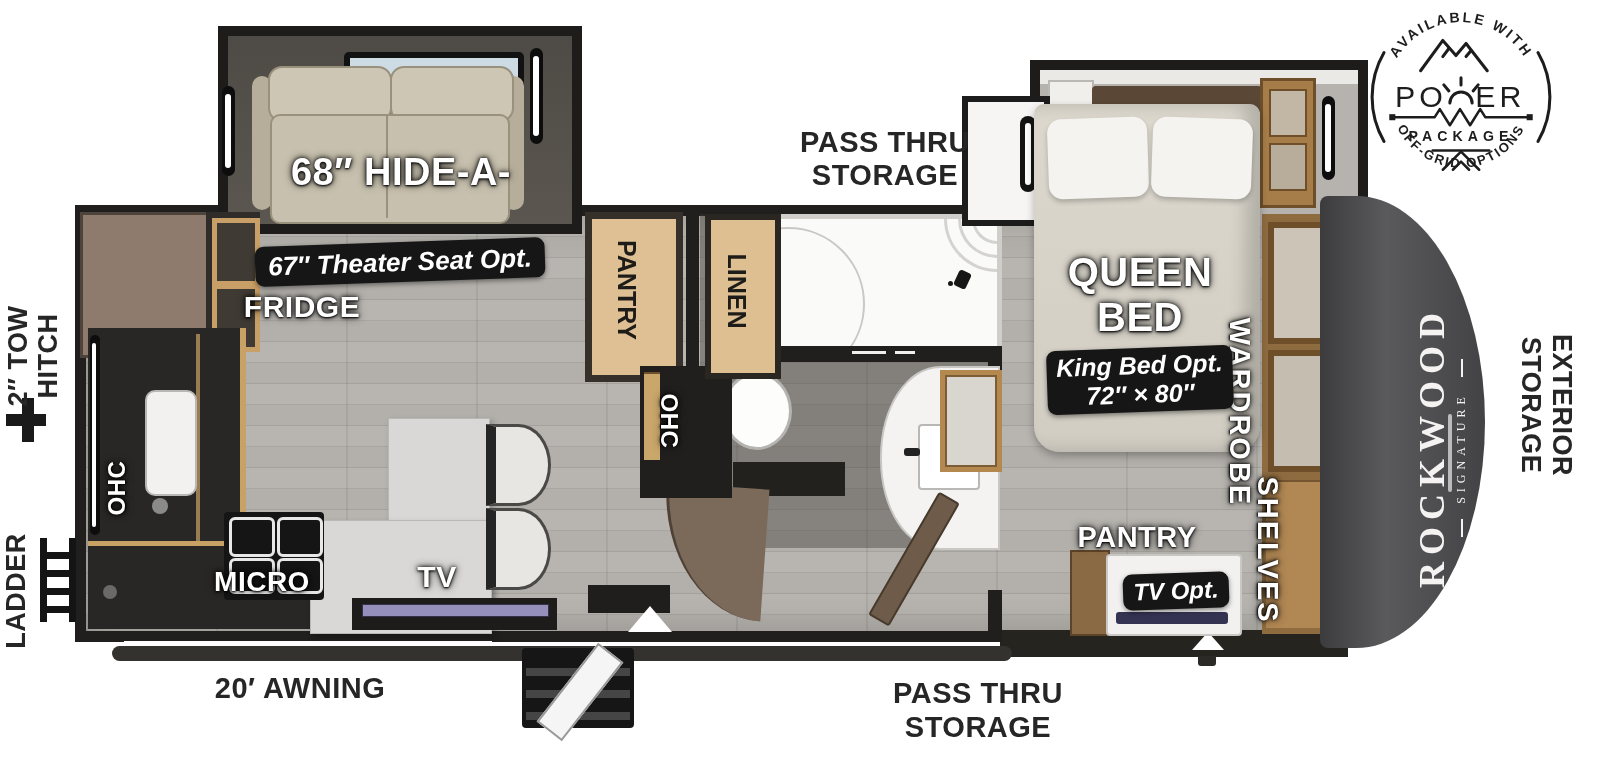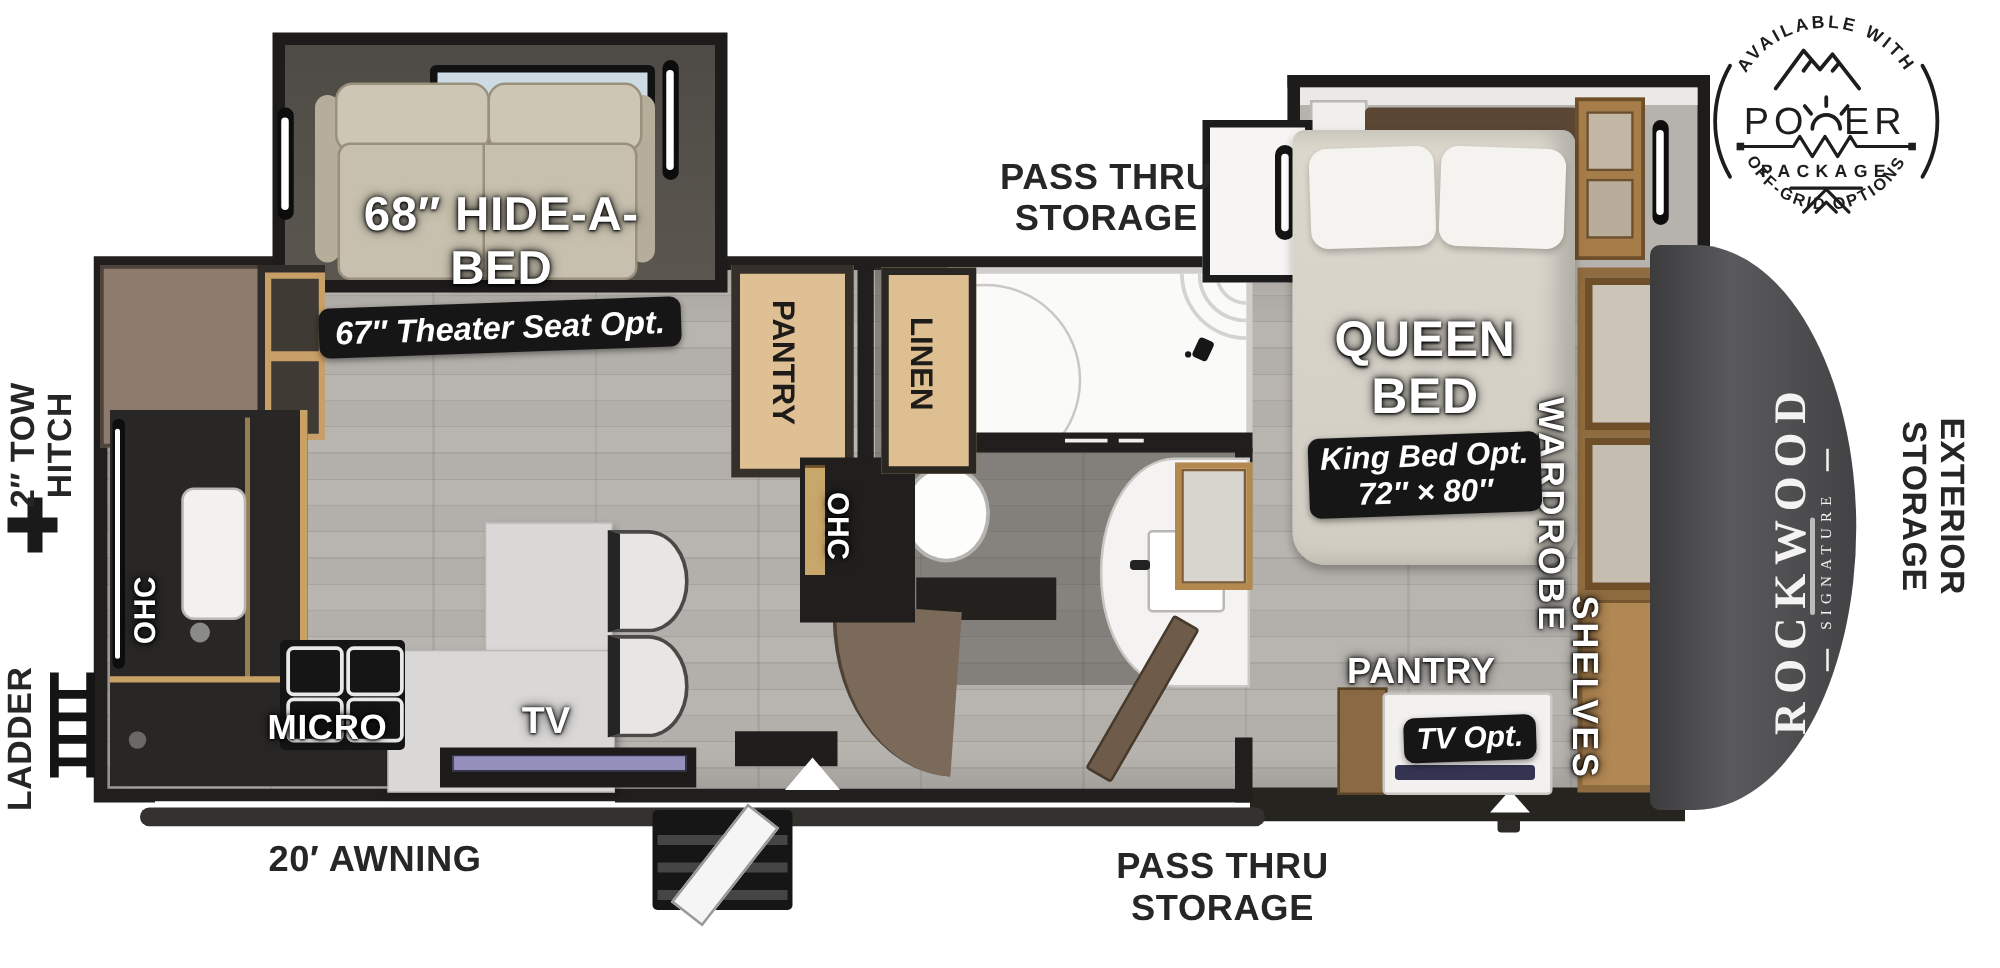--- a/index.html
+++ b/index.html
@@ -188,24 +188,24 @@
     <div class="a rn90" style="left:-15px;top:219px;width:280px;height:66px;text-align:center;color:#f4f3f1;">
       <div style="font-family:'Liberation Serif',serif;font-weight:bold;font-size:36px;letter-spacing:7px;line-height:40px;">ROCKWOOD</div>
       <div class="brand-sub" style="font-family:'Liberation Serif',serif;font-size:12px;letter-spacing:5px;line-height:18px;">
         <span>SIGNATURE</span>
       </div>
     </div>
   </div>
 
   <div class="lab w" style="left:286px;top:151px;width:230px;font-size:38px;z-index:8;">
     <div>68″ HIDE-A-</div>
-      <div>BED</div>
   </div>
   <div class="badge" style="left:255px;top:242px;width:290px;height:40px;font-size:26px;line-height:40px;transform:rotate(-2deg);z-index:9;">67″ Theater Seat Opt.</div>
 
+  <div class="lab w" style="left:222px;top:290px;width:160px;font-size:30px;z-index:8;">FRIDGE</div>
   <div class="lab w rn90" style="left:67px;top:474px;width:100px;height:28px;font-size:24px;line-height:28px;z-index:8;">OHC</div>
   <div class="lab w" style="left:192px;top:566px;width:140px;font-size:28px;z-index:8;">MICRO</div>
   <div class="lab w" style="left:397px;top:560px;width:80px;font-size:30px;z-index:8;">TV</div>
 
   <div class="lab r90" style="left:559px;top:276px;width:135px;height:28px;font-size:25px;line-height:28px;color:#1e1c18;z-index:8;">PANTRY</div>
   <div class="lab w r90" style="left:629px;top:407px;width:80px;height:28px;font-size:24px;line-height:28px;z-index:8;">OHC</div>
   <div class="lab r90" style="left:669px;top:278px;width:135px;height:26px;font-size:25px;line-height:26px;color:#1e1c18;z-index:8;">LINEN</div>
 
   <div class="lab w" style="left:1040px;top:250px;width:200px;font-size:40px;z-index:8;">QUEEN BED</div>
   <div class="badge" style="left:1047px;top:348px;width:186px;height:64px;font-size:25px;line-height:29px;padding-top:3px;box-sizing:border-box;transform:rotate(-2deg);z-index:9;">

